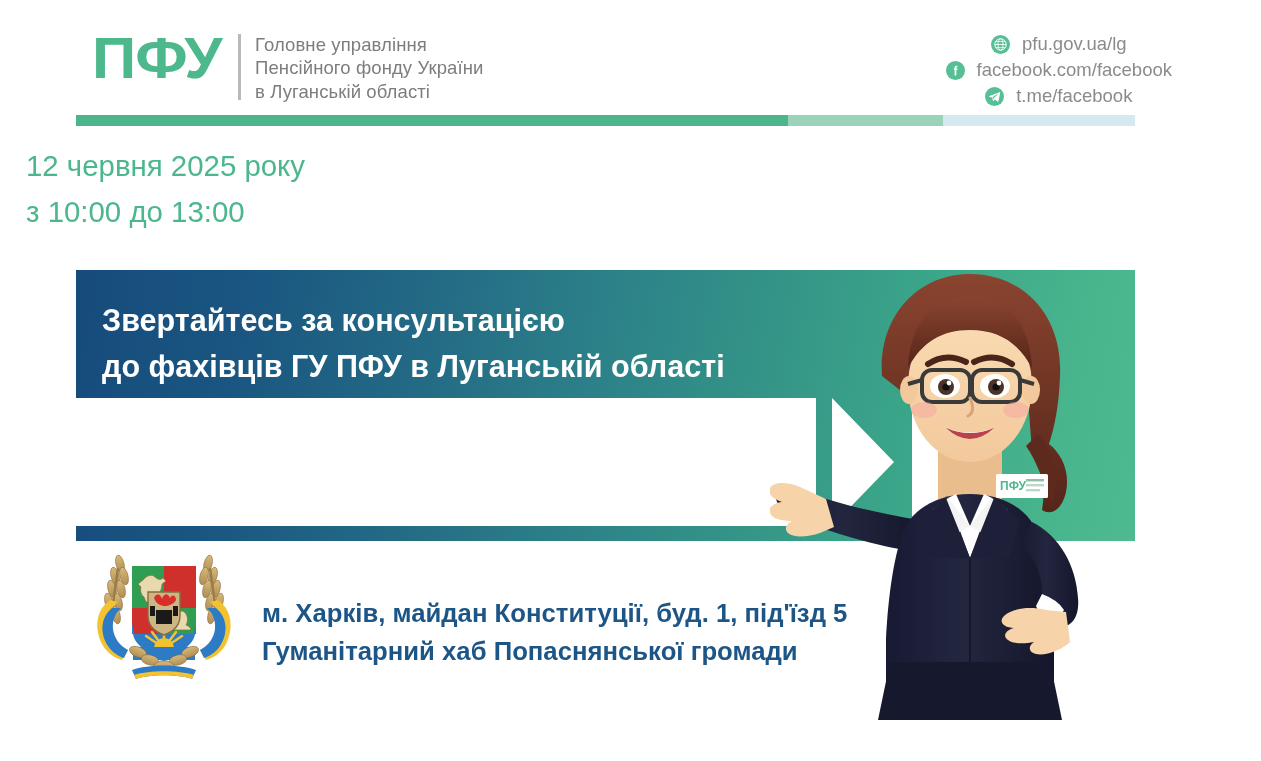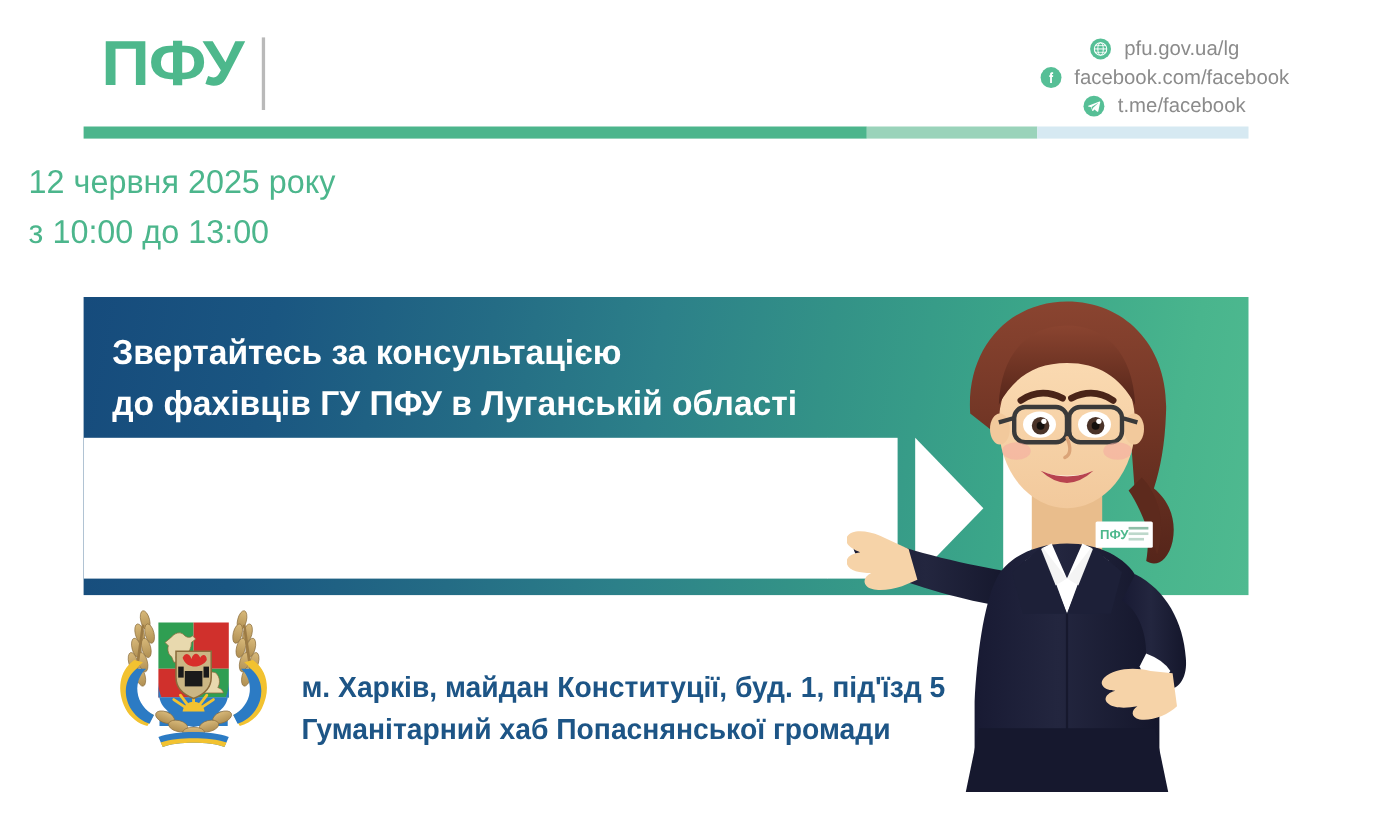--- a/index.html
+++ b/index.html
@@ -203,23 +203,23 @@
     left:770px; top:258px;
     width:400px; height:462px;
     z-index:6;
     pointer-events:none;
   }
   .person svg { display:block; width:100%; height:100%; }
 
   
   .footer {
     position:absolute;
-    left:100px; top:548px;
+    left:88px; top:548px;
     display:flex;
-    align-items:flex-end;
+    align-items:center;
   }
 
   .emblem { width:152px; height:134px; flex:none; }
   .emblem svg { display:block; width:100%; height:100%; }
 
   .address {
     margin-left:22px;
     padding-top:34px;
     font-size:26.5px;
     font-weight:bold;
@@ -233,20 +233,25 @@
 </head>
 <body>
 
 <div class="poster">
 
   <div class="header">
 
     <div class="brand">
       <div class="logo-mark">ПФУ</div>
       <div class="logo-divider"></div>
+      <div class="org-lines">
+        <div>Головне управління</div>
+        <div>Пенсійного фонду України</div>
+        <div>в Луганській області</div>
+      </div>
     </div>
 
     <div class="contacts">
 
       <div class="contact-row">
         <span class="c-icon">
           <svg width="13" height="13" viewBox="0 0 24 24">
             <circle cx="12" cy="12" r="10.5" fill="none" stroke="#fff" stroke-width="1.8"></circle>
             <ellipse cx="12" cy="12" rx="4.6" ry="10.5" fill="none" stroke="#fff" stroke-width="1.6"></ellipse>
             <line x1="1.5" y1="12" x2="22.5" y2="12" stroke="#fff" stroke-width="1.6"></line>

